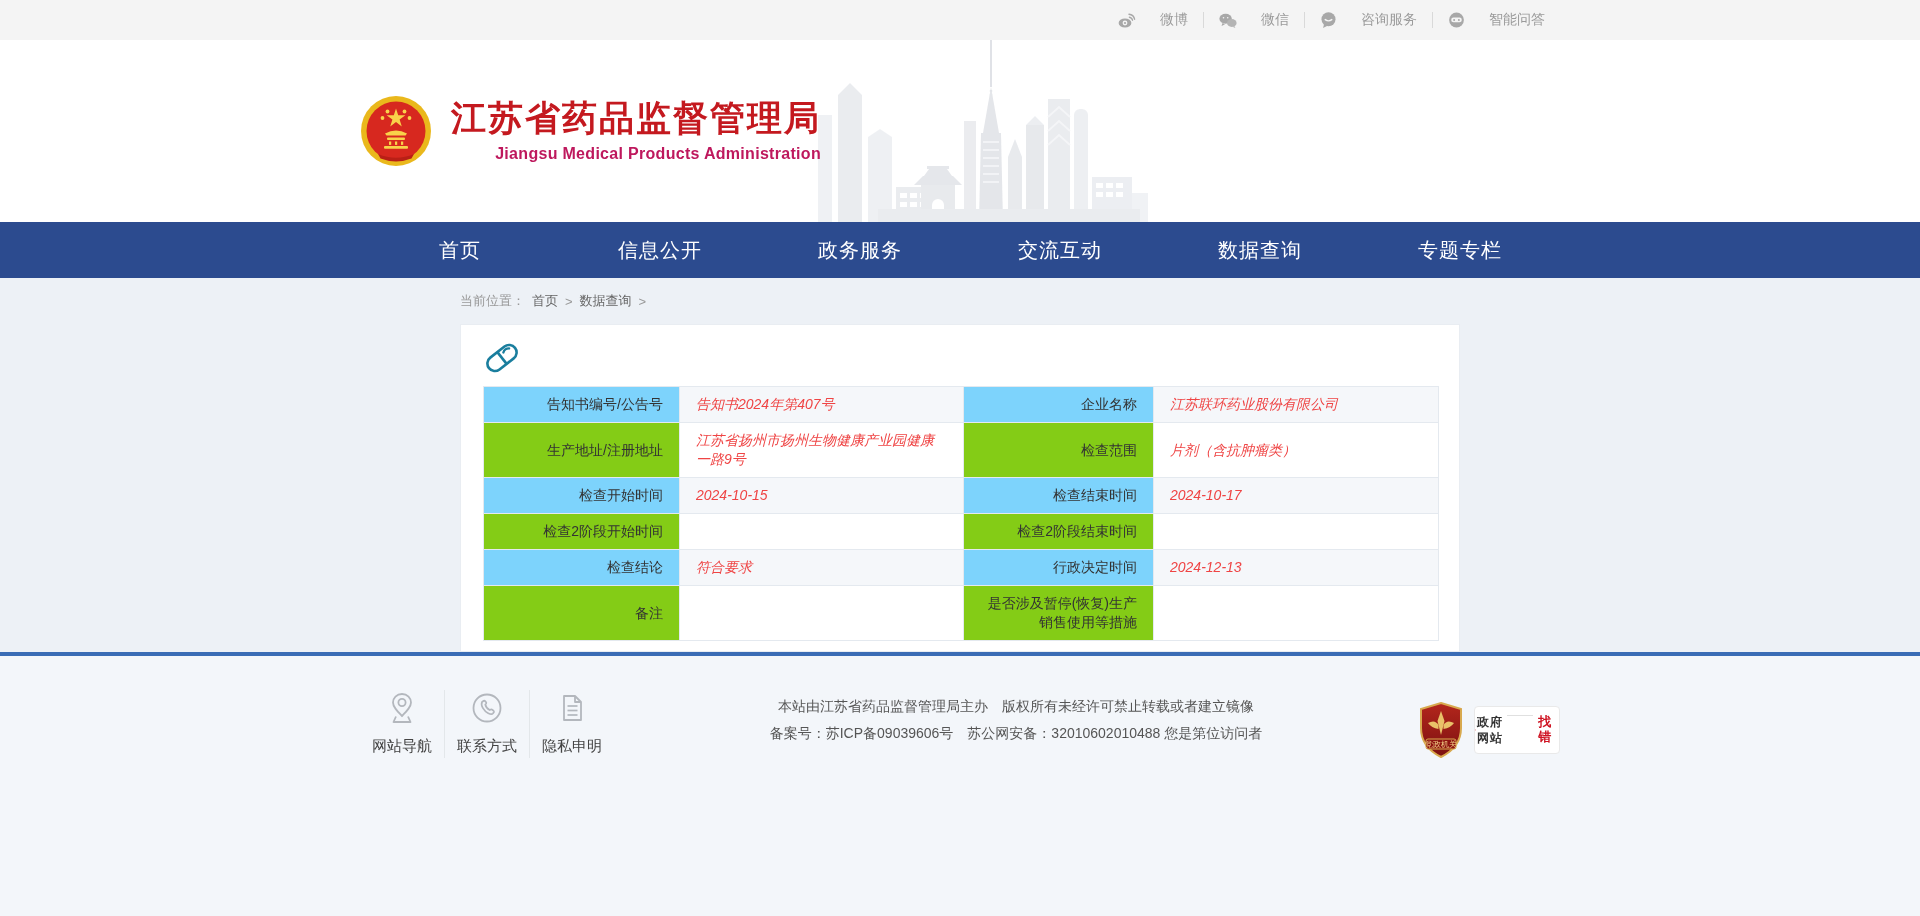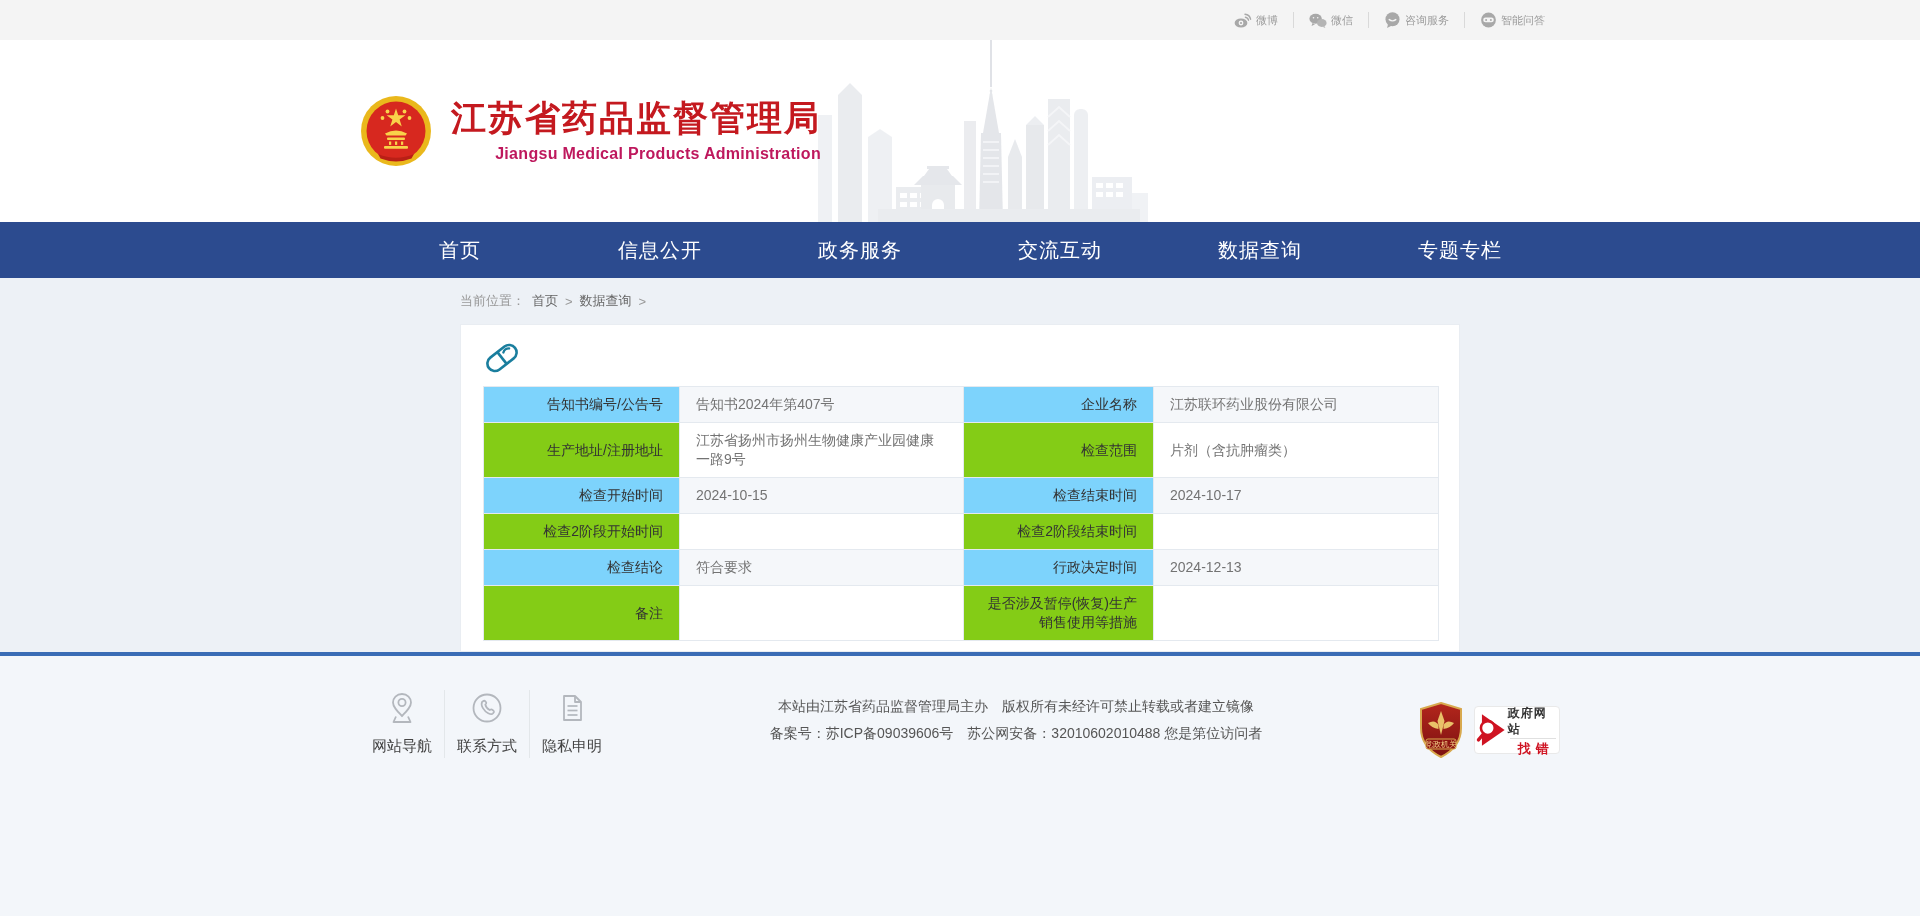--- a/index.html
+++ b/index.html
@@ -6,21 +6,21 @@
   body{
     width:1920px;height:916px;overflow:hidden;
     font-family:"Liberation Sans","DejaVu Sans",sans-serif;
     background:#edf1f6;color:#333;
   }
   .page{width:1920px;height:916px;display:flex;flex-direction:column;overflow:hidden;}
 
   
   .topbar{height:40px;background:#f4f4f4;flex:0 0 auto;}
   .topbar-inner{width:1200px;margin:0 auto;height:100%;display:flex;justify-content:flex-end;align-items:center;}
-  .tb-item{display:flex;align-items:center;gap:4px;color:#9b9b9b;font-size:11px;padding:0 15px;cursor:pointer;text-decoration:none;height:16px;}
+  .tb-item{display:flex;align-items:center;gap:24px;color:#9b9b9b;font-size:14px;padding:0 15px;cursor:pointer;text-decoration:none;height:16px;}
   .tb-item + .tb-item{border-left:1px solid #d9d9d9;}
   .tb-item svg{display:block;}
 
   
   .header{height:182px;background:#ffffff;position:relative;overflow:hidden;flex:0 0 auto;}
   .header-inner{width:1200px;margin:0 auto;height:100%;display:flex;align-items:center;position:relative;z-index:2;}
   .emblem{width:72px;height:72px;flex:0 0 auto;}
   .titles{margin-left:19px;}
   .site-title{font-size:35px;font-weight:bold;color:#c4191f;letter-spacing:2px;line-height:1.1;}
   .site-subtitle{font-size:16px;font-weight:bold;color:#be185d;margin-top:7px;letter-spacing:.3px;text-align:right;}
@@ -36,36 +36,36 @@
   .breadcrumb{width:1000px;margin:0 auto;height:46px;display:flex;align-items:center;gap:7px;font-size:13px;color:#999;}
   .crumb-link{color:#666;text-decoration:none;cursor:pointer;}
   .crumb-sep{color:#999;}
 
   .card{width:1000px;margin:0 auto;background:#fff;border:1px solid #e9edf2;box-sizing:border-box;padding:16px 21px 10px 22px;}
   .card-icon{margin-bottom:7px;}
 
   table.detail{width:955px;border-collapse:collapse;table-layout:fixed;font-size:14px;}
   table.detail th,table.detail td{border:1px solid #e4e9ef;padding:8px 16px;line-height:19px;vertical-align:middle;word-break:break-all;}
   table.detail th{text-align:right;font-weight:normal;color:#333;background:#84cc16;}
-  table.detail td{text-align:left;color:#737373;background:#ffffff;}
+  table.detail td{text-align:left;color:#ef4444;background:#ffffff;font-style:italic;}
   tr.dark th{background:#7dd3fc;}
   tr.dark td{background:#f5f7fa;}
 
   
   .footer-line{height:4px;background:#3a6cb5;flex:0 0 auto;}
   .footer{flex:1 1 auto;background:#f3f6fa;}
   .footer-inner{width:1200px;margin:0 auto;padding-top:34px;display:flex;align-items:flex-start;}
   .f-links{display:flex;flex:0 0 auto;}
   .f-link{width:84px;text-align:center;font-size:15px;color:#444;cursor:pointer;text-decoration:none;display:block;padding:2px 0;}
   .f-link + .f-link{border-left:1px solid #e3e7ea;}
   .f-link .f-ic{display:block;margin:0 auto 13px;}
   .f-center{flex:1 1 auto;text-align:center;font-size:14px;color:#555;line-height:27px;padding:3px 30px 0;}
   .f-badges{flex:0 0 auto;display:flex;align-items:center;gap:10px;padding-top:12px;}
   .gov-badge{width:84px;height:46px;background:#fff;border:1px solid #e9e9e9;border-radius:4px;display:flex;align-items:center;cursor:pointer;}
-  .gov-badge-text{display:flex;flex-direction:column;align-items:center;margin-left:1px;}
+  .gov-badge-text{display:flex;flex-direction:row;align-items:flex-start;margin-left:1px;}
   .gb-top{font-size:12px;font-weight:bold;color:#333;letter-spacing:1px;line-height:16px;}
   .gb-divider{width:46px;height:1px;background:#e0e0e0;margin:1px 0 2px;}
   .gb-bottom{font-size:13px;font-weight:bold;color:#cf1322;letter-spacing:5px;line-height:15px;margin-left:5px;}
   .shield-badge{cursor:pointer;}
 </style>
 </head>
 <body>
 
 <div class="page">
 

